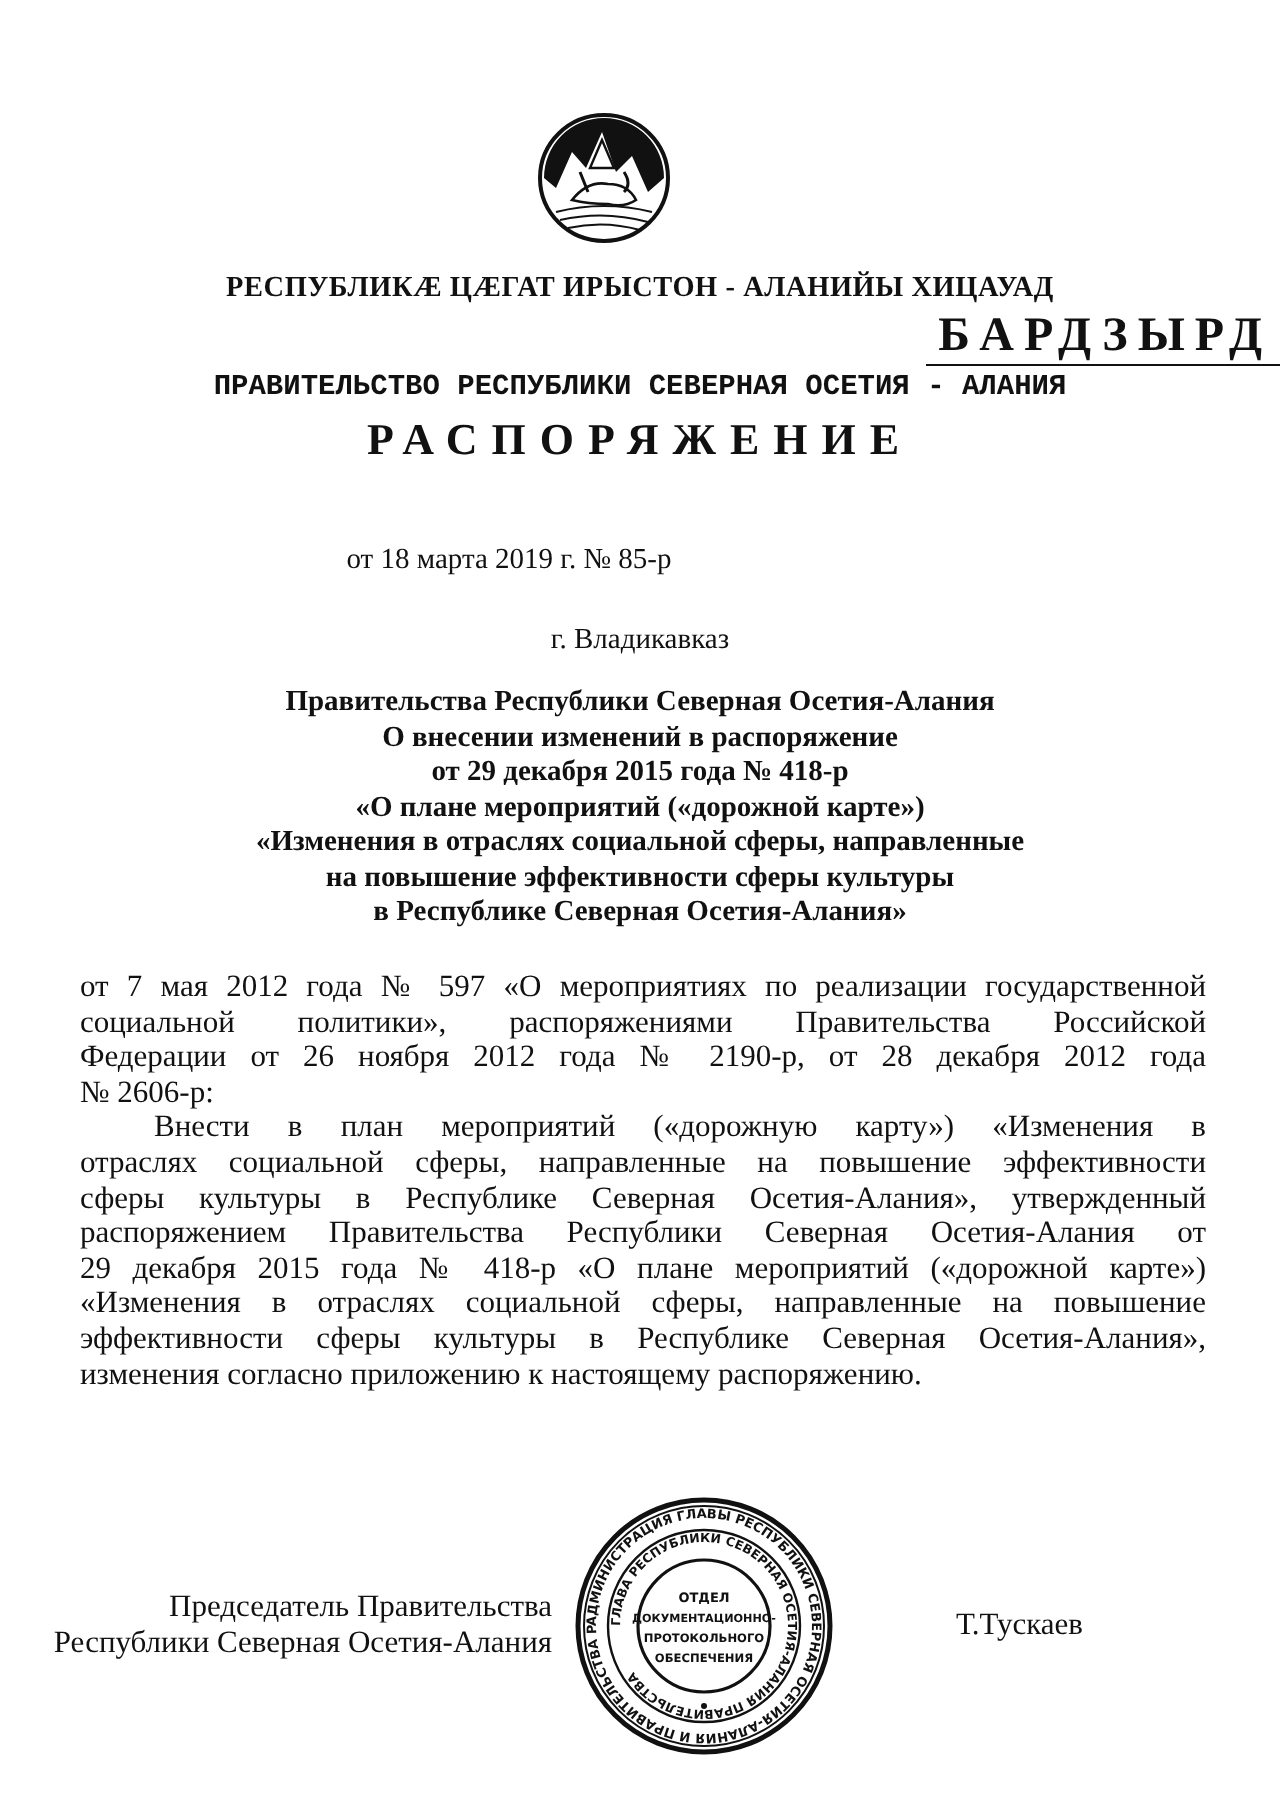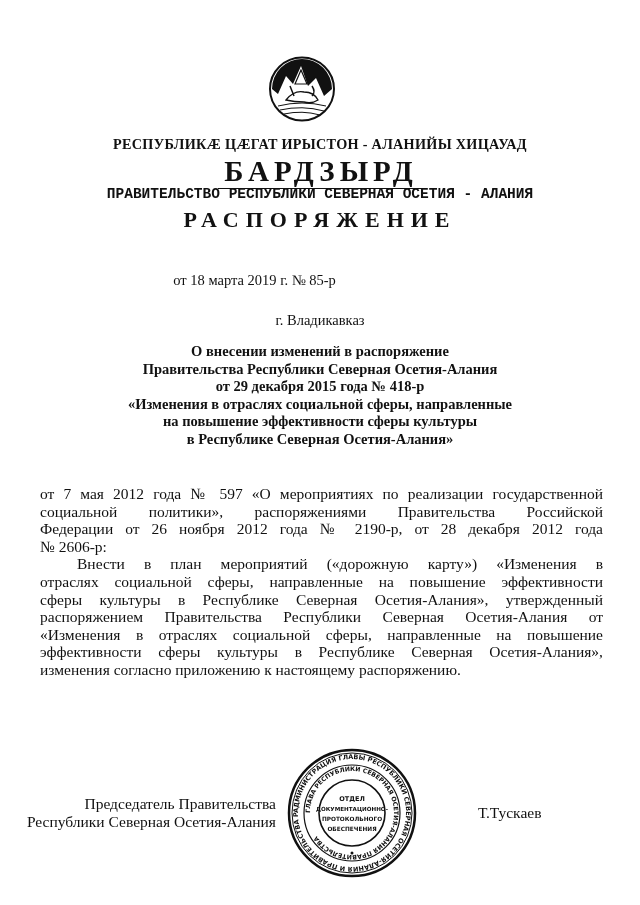--- a/index.html
+++ b/index.html
@@ -5,21 +5,21 @@
     html, body { margin: 0; padding: 0; background: #ffffff; }
     body {
       width: 640px; height: 905px; position: relative; overflow: hidden;
       font-family: "Liberation Serif", "DejaVu Serif", serif; color: #111;
     }
     .emblem {
       position: absolute; left: 268px; top: 56px; width: 68px; height: 66px;
     }
     .hdr { position: absolute; left: 0; width: 640px; text-align: center; font-weight: bold; white-space: nowrap; }
     .hdr-oss { top: 136px; font-size: 14.5px; letter-spacing: 0.3px; transform: scaleX(0.98); }
-    .hdr-bard { top: 155px; font-size: 29px; letter-spacing: 5px; }
+    .hdr-bard { top: 155px; font-size: 24px; letter-spacing: 5px; text-align: right; }
     .hdr-bard span { border-bottom: 1.5px solid #111; padding: 0 4px 1px 6px; }
     .hdr-gov { top: 186px; font-size: 14.5px; font-family: Liberation Mono, monospace; }
     .hdr-rasp { top: 207px; font-size: 22px; letter-spacing: 7px; }
     .date { position: absolute; top: 272px; left: 0; width: 509px; text-align: center; font-size: 14.5px; }
     .city { position: absolute; top: 312px; left: 0; width: 640px; text-align: center; font-size: 14.5px; }
     .title {
       position: absolute; top: 343px; left: 60px; width: 520px; text-align: center;
       font-weight: bold; font-size: 14.5px; line-height: 17.5px;
     }
     .title div { white-space: nowrap; }
@@ -53,40 +53,42 @@
 
 <div class="hdr hdr-oss">РЕСПУБЛИКÆ  ЦÆГАТ  ИРЫСТОН - АЛАНИЙЫ  ХИЦАУАД</div>
 <div class="hdr hdr-bard"><span>БАРДЗЫРД</span></div>
 <div class="hdr hdr-gov">ПРАВИТЕЛЬСТВО РЕСПУБЛИКИ  СЕВЕРНАЯ ОСЕТИЯ - АЛАНИЯ</div>
 <div class="hdr hdr-rasp">РАСПОРЯЖЕНИЕ</div>
 
 <div class="date">от  18 марта  2019 г.  № 85-р</div>
 <div class="city">г. Владикавказ</div>
 
 <div class="title">
+  <div>Правительства Республики Северная Осетия-Алания</div>
   <div>О внесении изменений в распоряжение</div>
-  <div>Правительства Республики Северная Осетия-Алания</div>
   <div>от 29 декабря 2015 года № 418-р</div>
+  <div>«О плане мероприятий («дорожной карте»)</div>
   <div>«Изменения в отраслях социальной сферы, направленные</div>
   <div>на повышение эффективности сферы культуры</div>
   <div>в Республике Северная Осетия-Алания»</div>
 </div>
 
 <div class="body">
   <div>
     <div class="line">от 7 мая 2012 года № 597 «О мероприятиях по реализации государственной</div>
     <div class="line">социальной политики», распоряжениями Правительства Российской</div>
     <div class="line">Федерации от 26 ноября 2012 года № 2190-р, от 28 декабря 2012 года</div>
     <div class="line last">№ 2606-р:</div>
   </div>
   <div>
     <div class="line indent">Внести в план мероприятий («дорожную карту») «Изменения в</div>
     <div class="line">отраслях социальной сферы, направленные на повышение эффективности</div>
     <div class="line">сферы культуры в Республике Северная Осетия-Алания», утвержденный</div>
     <div class="line">распоряжением Правительства Республики Северная Осетия-Алания от</div>
+    <div class="line">29 декабря 2015 года № 418-р «О плане мероприятий («дорожной карте»)</div>
     <div class="line">«Изменения в отраслях социальной сферы, направленные на повышение</div>
     <div class="line">эффективности сферы культуры в Республике Северная Осетия-Алания»,</div>
     <div class="line last">изменения согласно приложению к настоящему распоряжению.</div>
   </div>
 </div>
 
 <div class="sig-left">
   <div>Председатель Правительства</div>
   <div>Республики Северная Осетия-Алания</div>
 </div>

